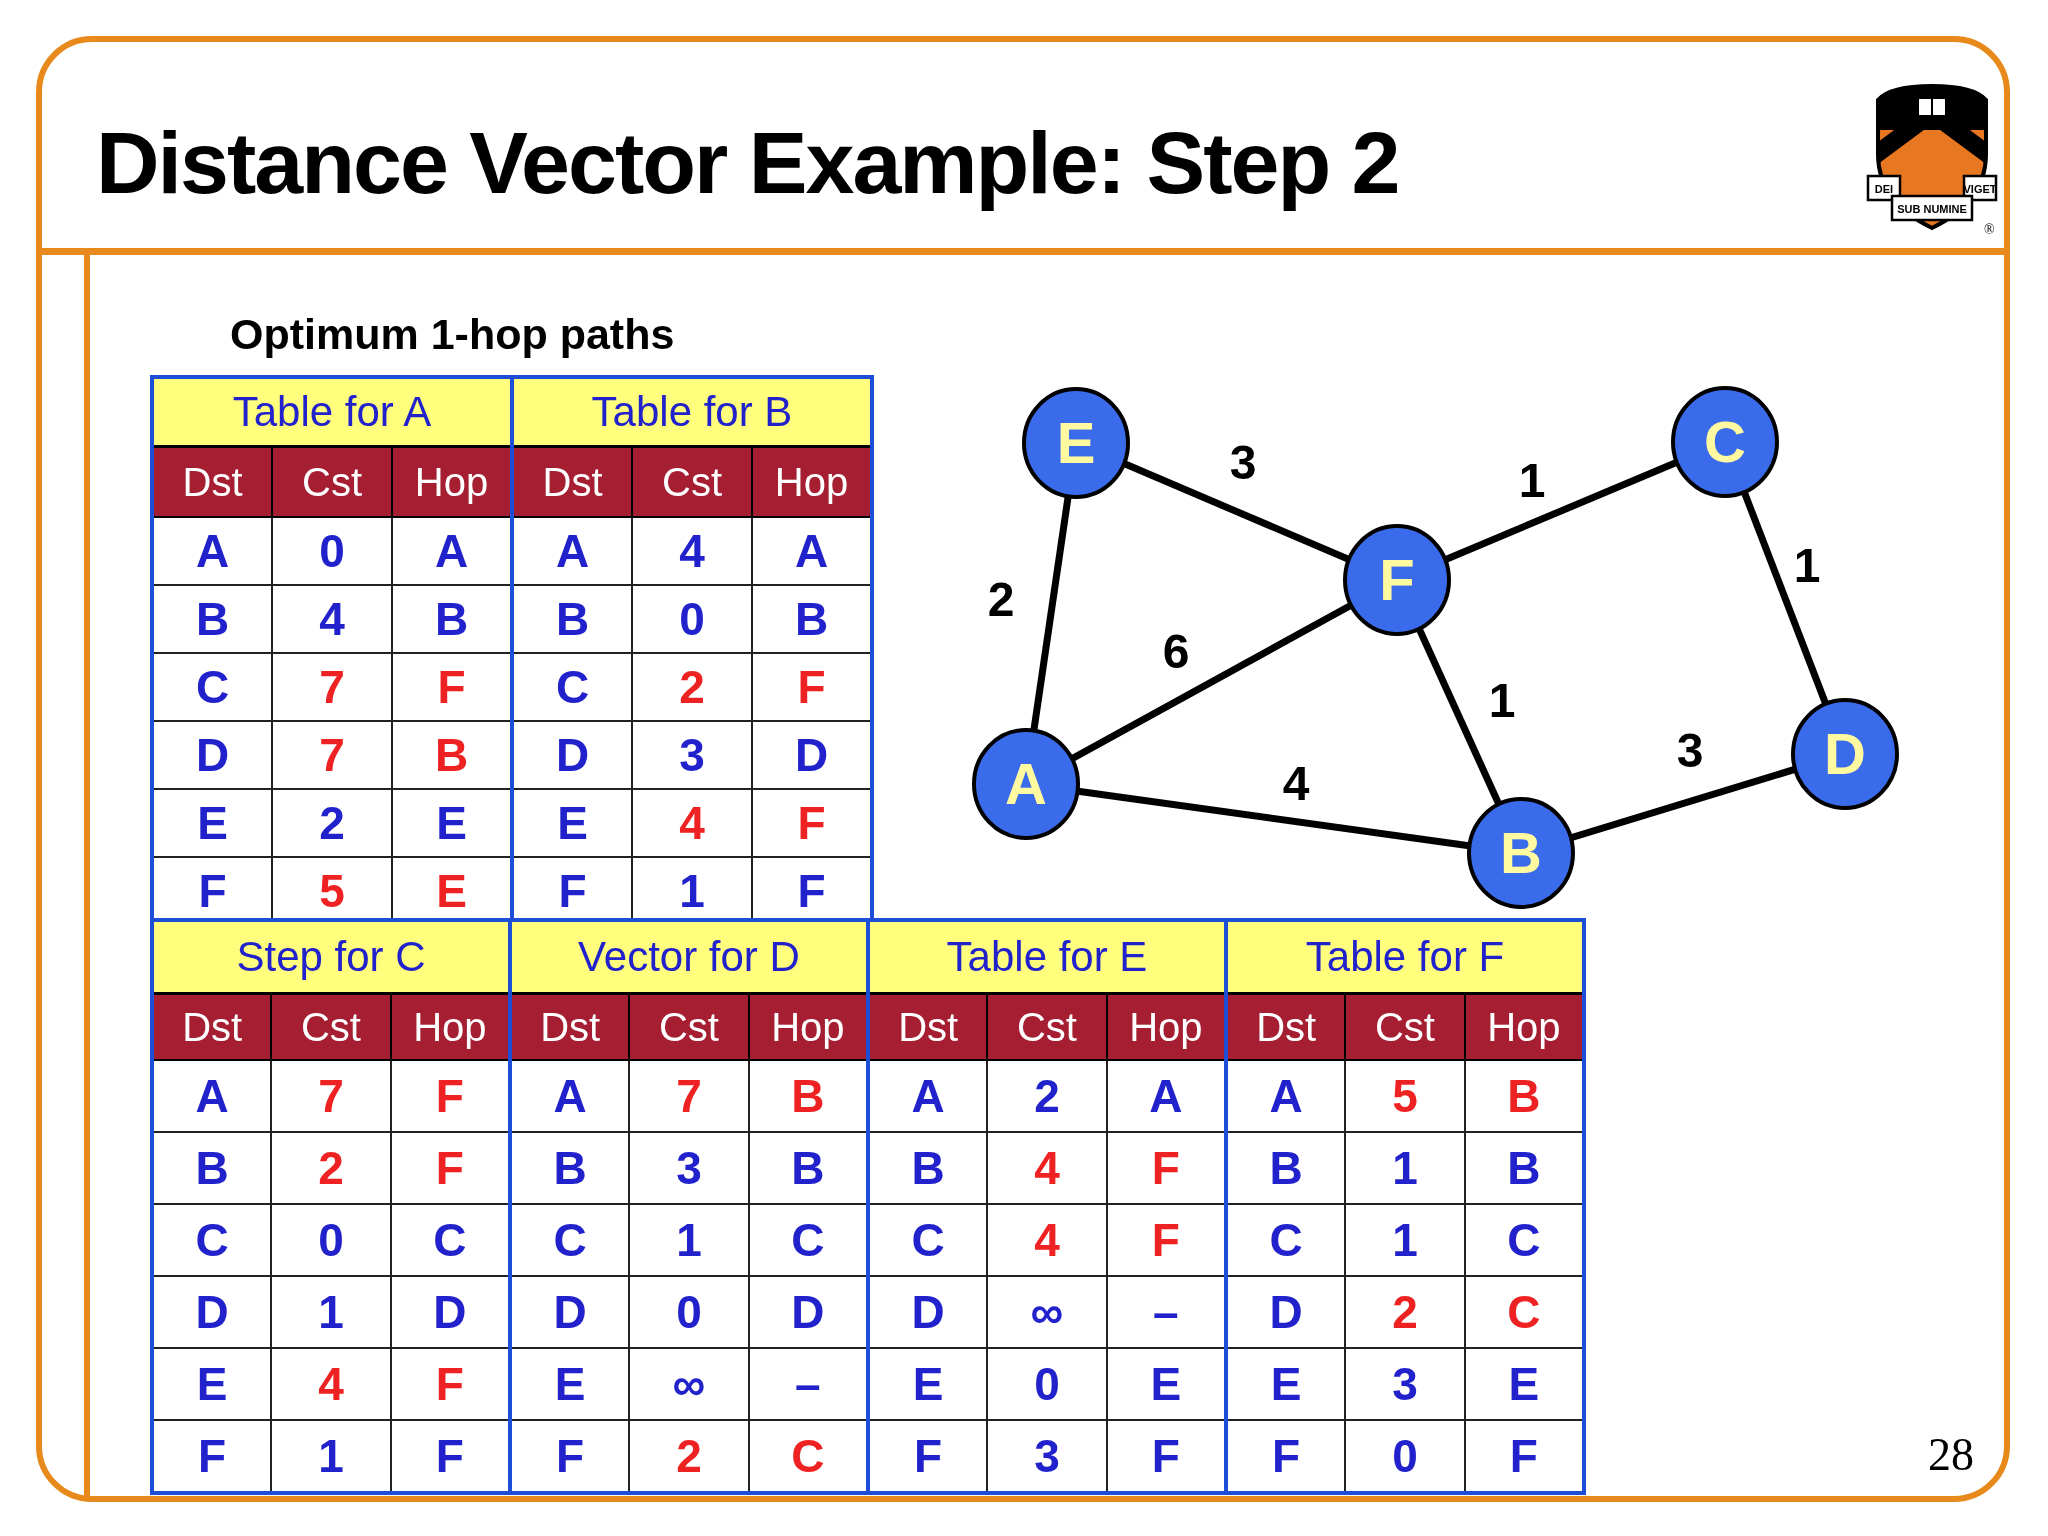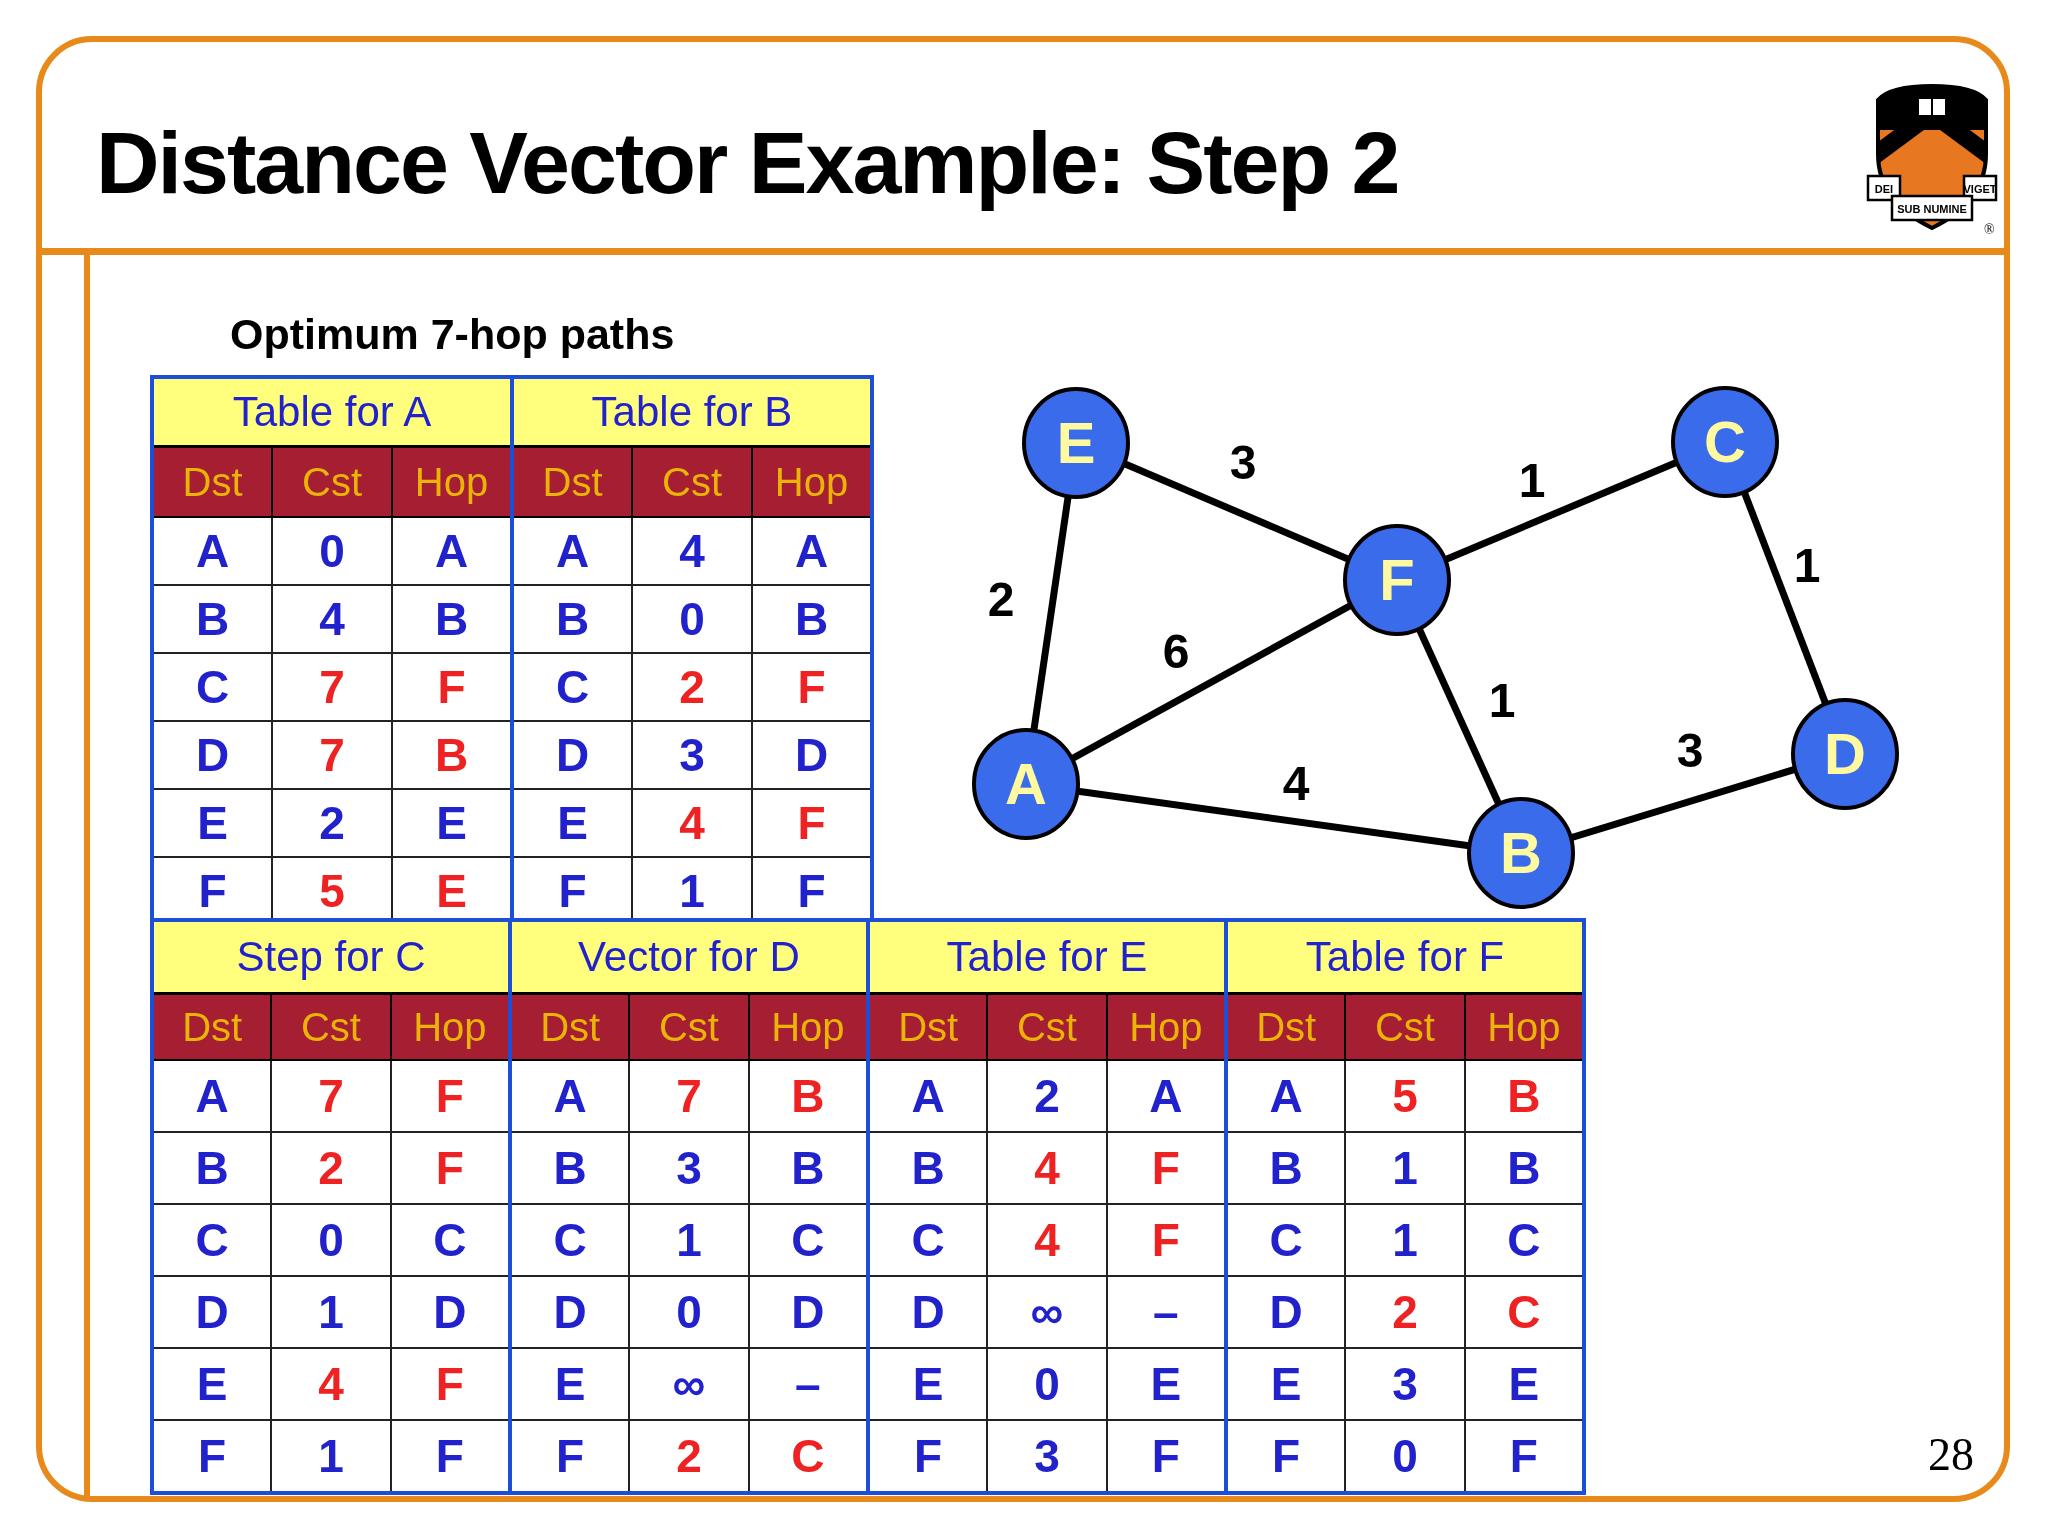--- a/index.html
+++ b/index.html
@@ -43,21 +43,21 @@
   .tables.top table{ width:364px; }
   .tables.bottom table{ width:362px; }
   .tables th, .tables td{ text-align:center; vertical-align:middle; padding:0; }
   th.ttl{
     background:#FFFF7D; color:#2222CC; font-weight:400; font-size:42px;
     border:3px solid #000;
   }
   .top th.ttl{ height:66px; }
   .bottom th.ttl{ height:70px; }
   th.col{
-    background:#A51E32; color:#eab308; font-weight:400; font-size:40px;
+    background:#A51E32; color:#ffffff; font-weight:400; font-size:40px;
     border:2px solid #000;
   }
   .top th.col{ height:68px; }
   .bottom th.col{ height:64px; }
   .tables td{
     font-size:46px; font-weight:700; border:2px solid #222;
   }
   .top td{ height:66px; }
   .bottom td{ height:70px; }
   td.b{ color:#2222CC; }
@@ -107,21 +107,21 @@
       <rect x="2" y="104" width="32" height="24" fill="#fff" stroke="#000" stroke-width="2.5"></rect>
       <rect x="98" y="104" width="32" height="24" fill="#fff" stroke="#000" stroke-width="2.5"></rect>
       <rect x="26" y="124" width="80" height="24" fill="#fff" stroke="#000" stroke-width="2.5"></rect>
       <text class="motto" x="18" y="121">DEI</text>
       <text class="motto" x="66" y="141">SUB NUMINE</text>
       <text class="motto" x="114" y="121">VIGET</text>
     </g>
     <text class="reg" x="118" y="162">®</text>
   </svg>
 
-  <div class="subtitle">Optimum 7-hop paths</div>
+  <div class="subtitle">Optimum 1-hop paths</div>
 
   <div class="tables top">
       <table>
         <thead>
           <tr>
             <th class="ttl" colspan="3">Table for A</th>
           </tr>
           <tr>
             <th class="col">Dst</th>
             <th class="col">Cst</th>

